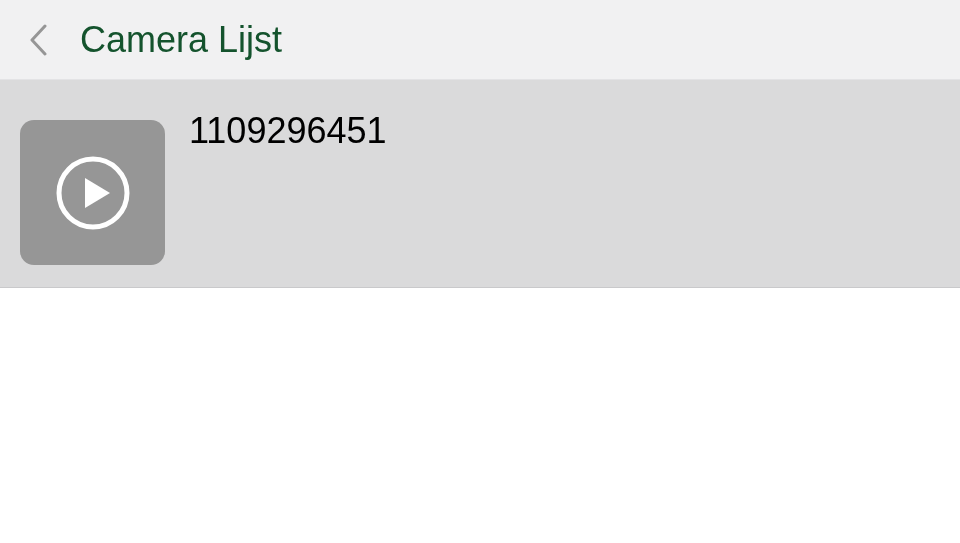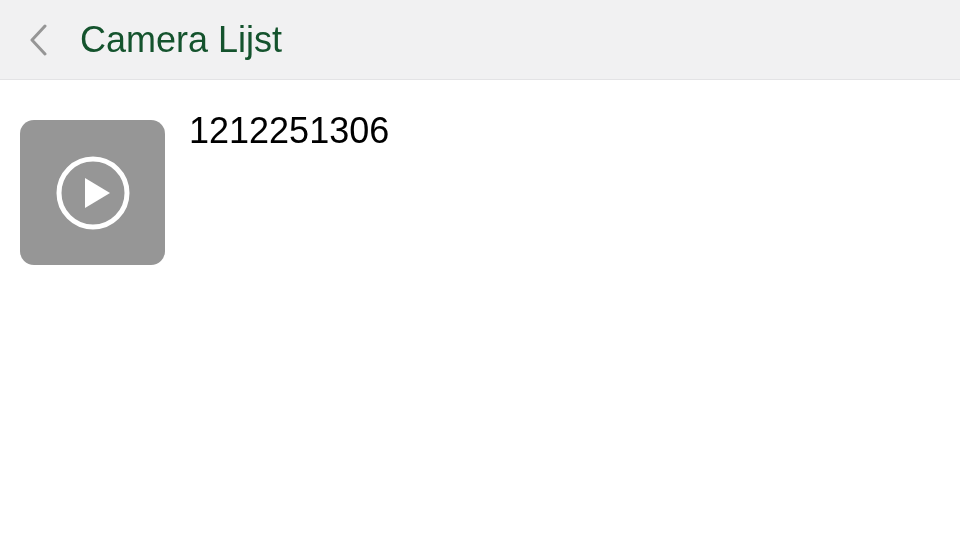--- a/index.html
+++ b/index.html
@@ -73,22 +73,22 @@
 <div class="header">
   <div class="back-chevron">
     <svg width="18" height="32" viewBox="0 0 18 32">
       <polyline points="16,2 3,16 16,30" fill="none" stroke="#969696" stroke-width="3" stroke-linecap="round" stroke-linejoin="round"></polyline>
     </svg>
   </div>
   <div class="header-title">Camera Lijst</div>
 </div>
 
 <div class="list">
-  <div class="list-item">
+  <div class="list-item selected">
     <div class="thumb">
       <svg width="78" height="78" viewBox="0 0 78 78">
         <circle cx="39" cy="39" r="34" fill="none" stroke="#ffffff" stroke-width="5"></circle>
         <polygon points="31,24 31,54 56,39" fill="#ffffff"></polygon>
       </svg>
     </div>
-    <div class="item-label">1212251306</div>
+    <div class="item-label">1109296451</div>
   </div>
 </div>
 
 </body></html>

